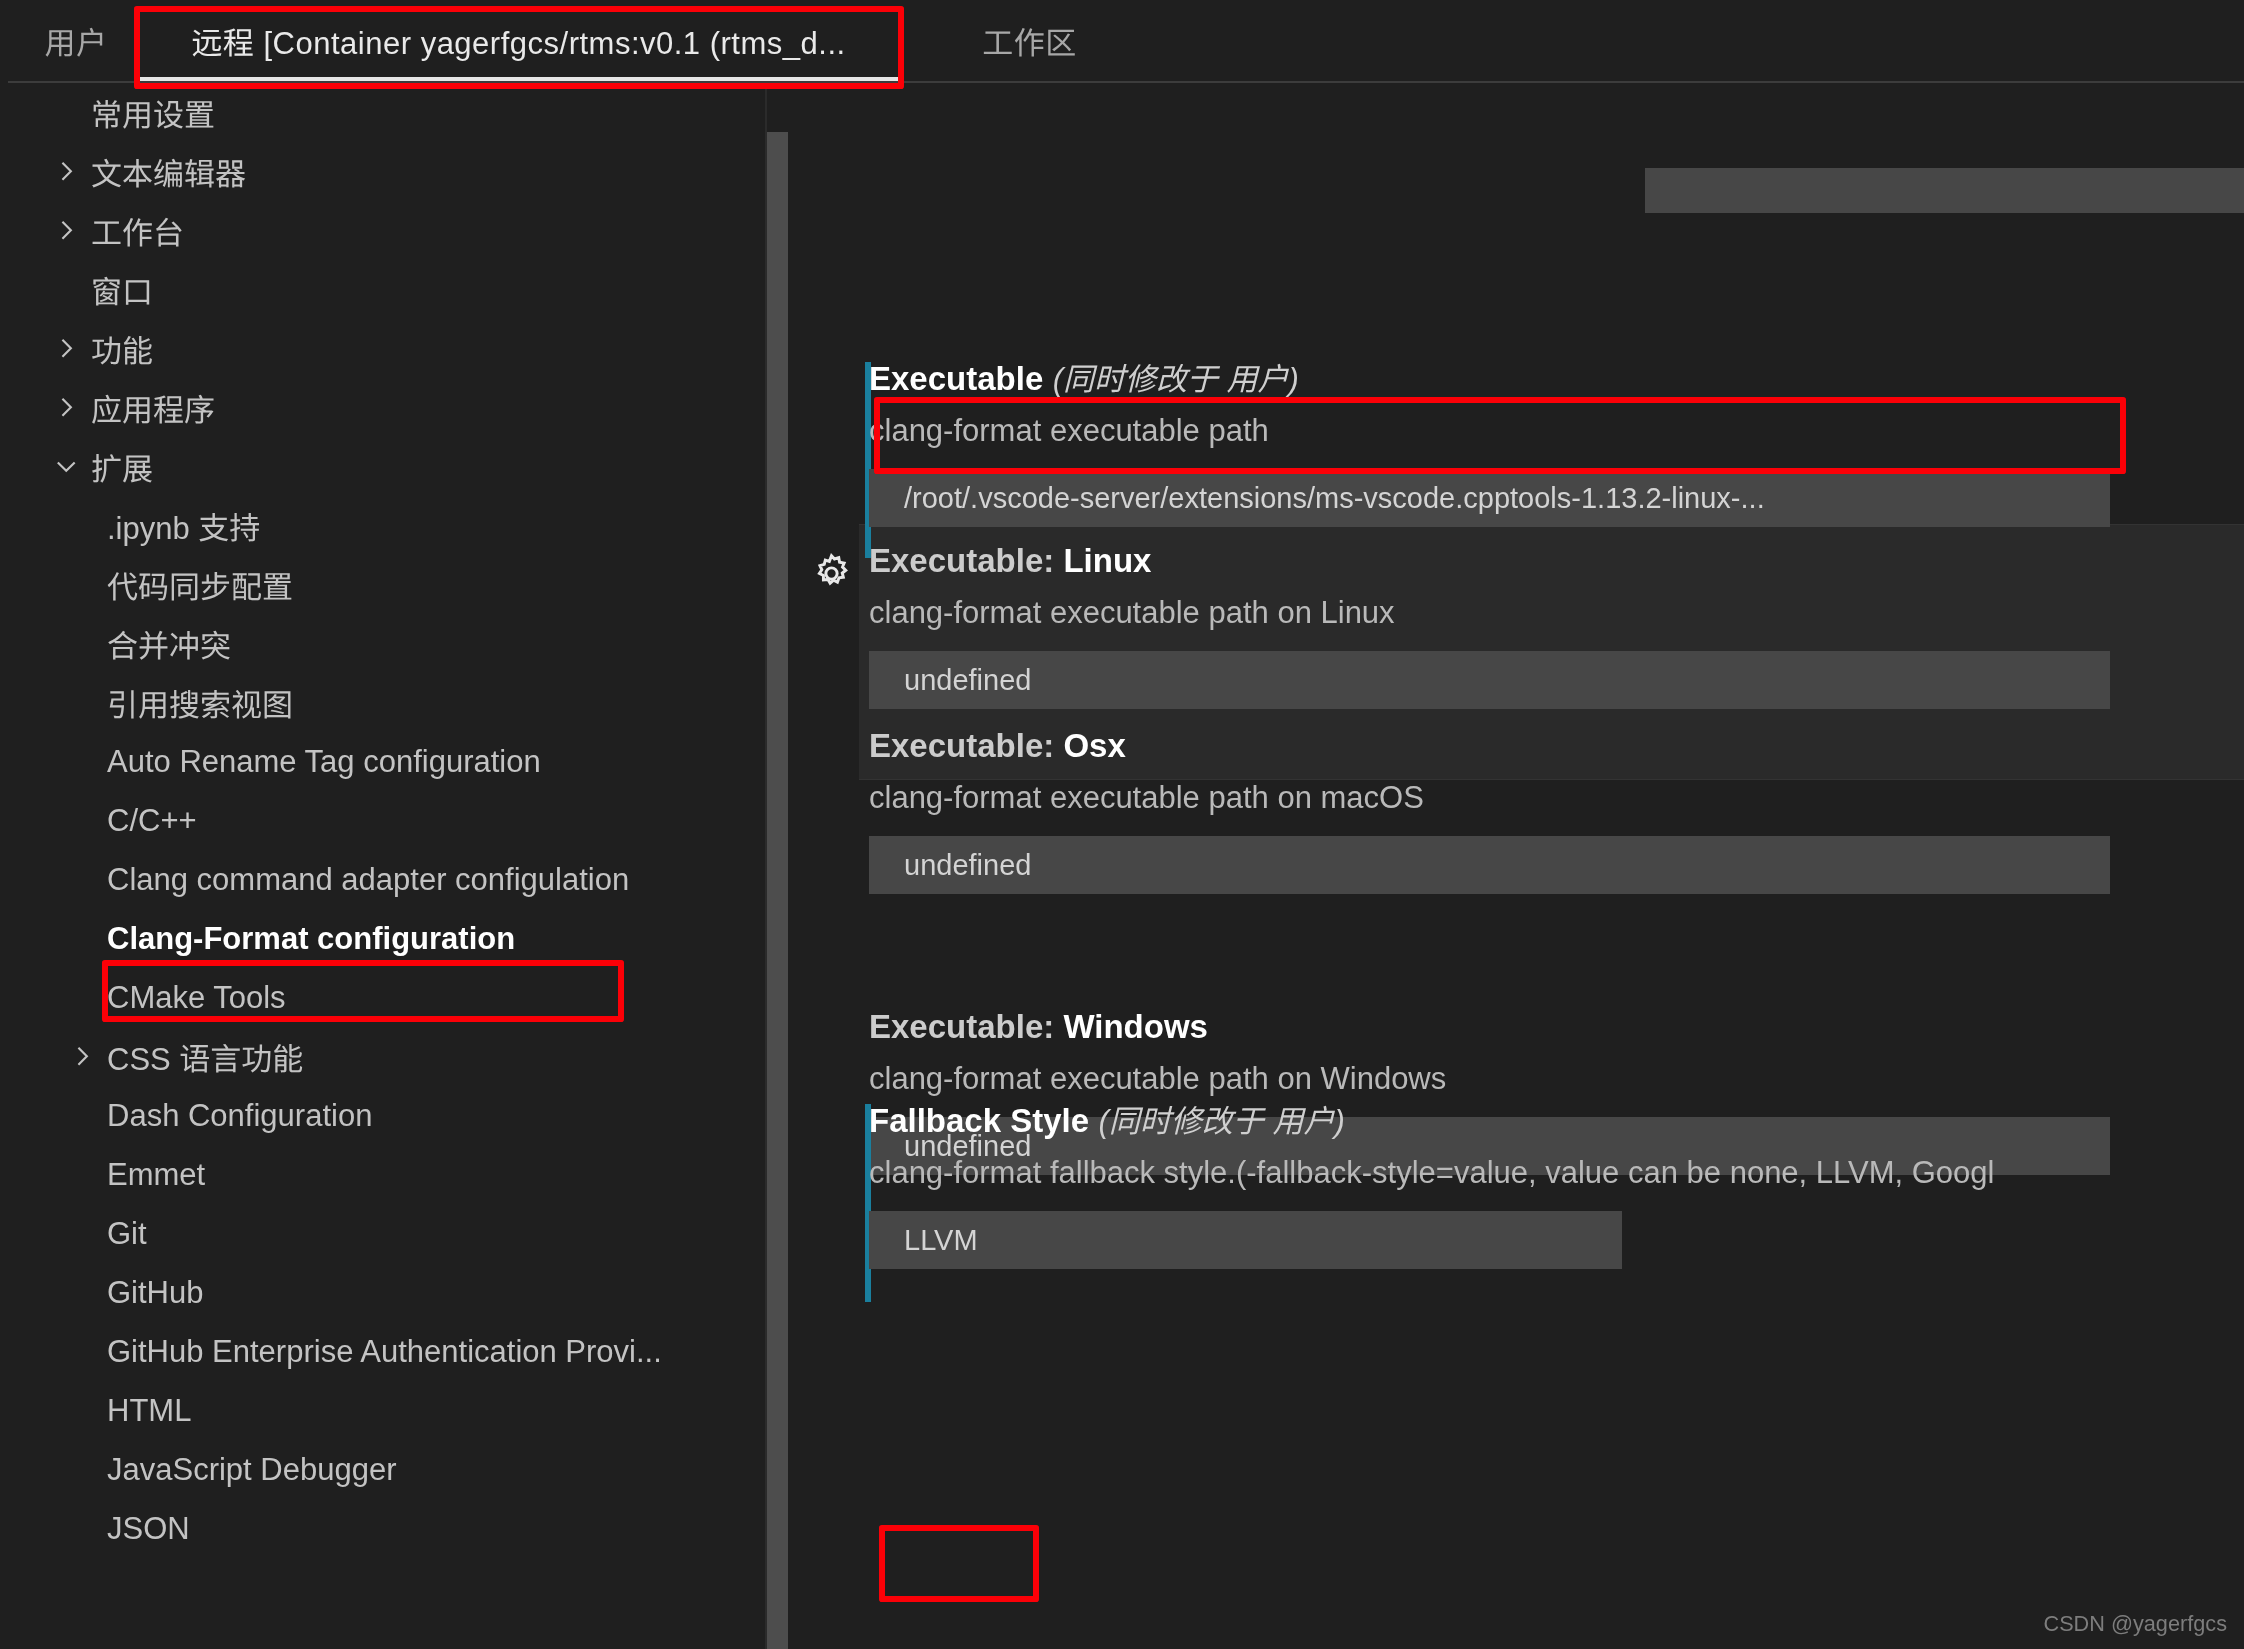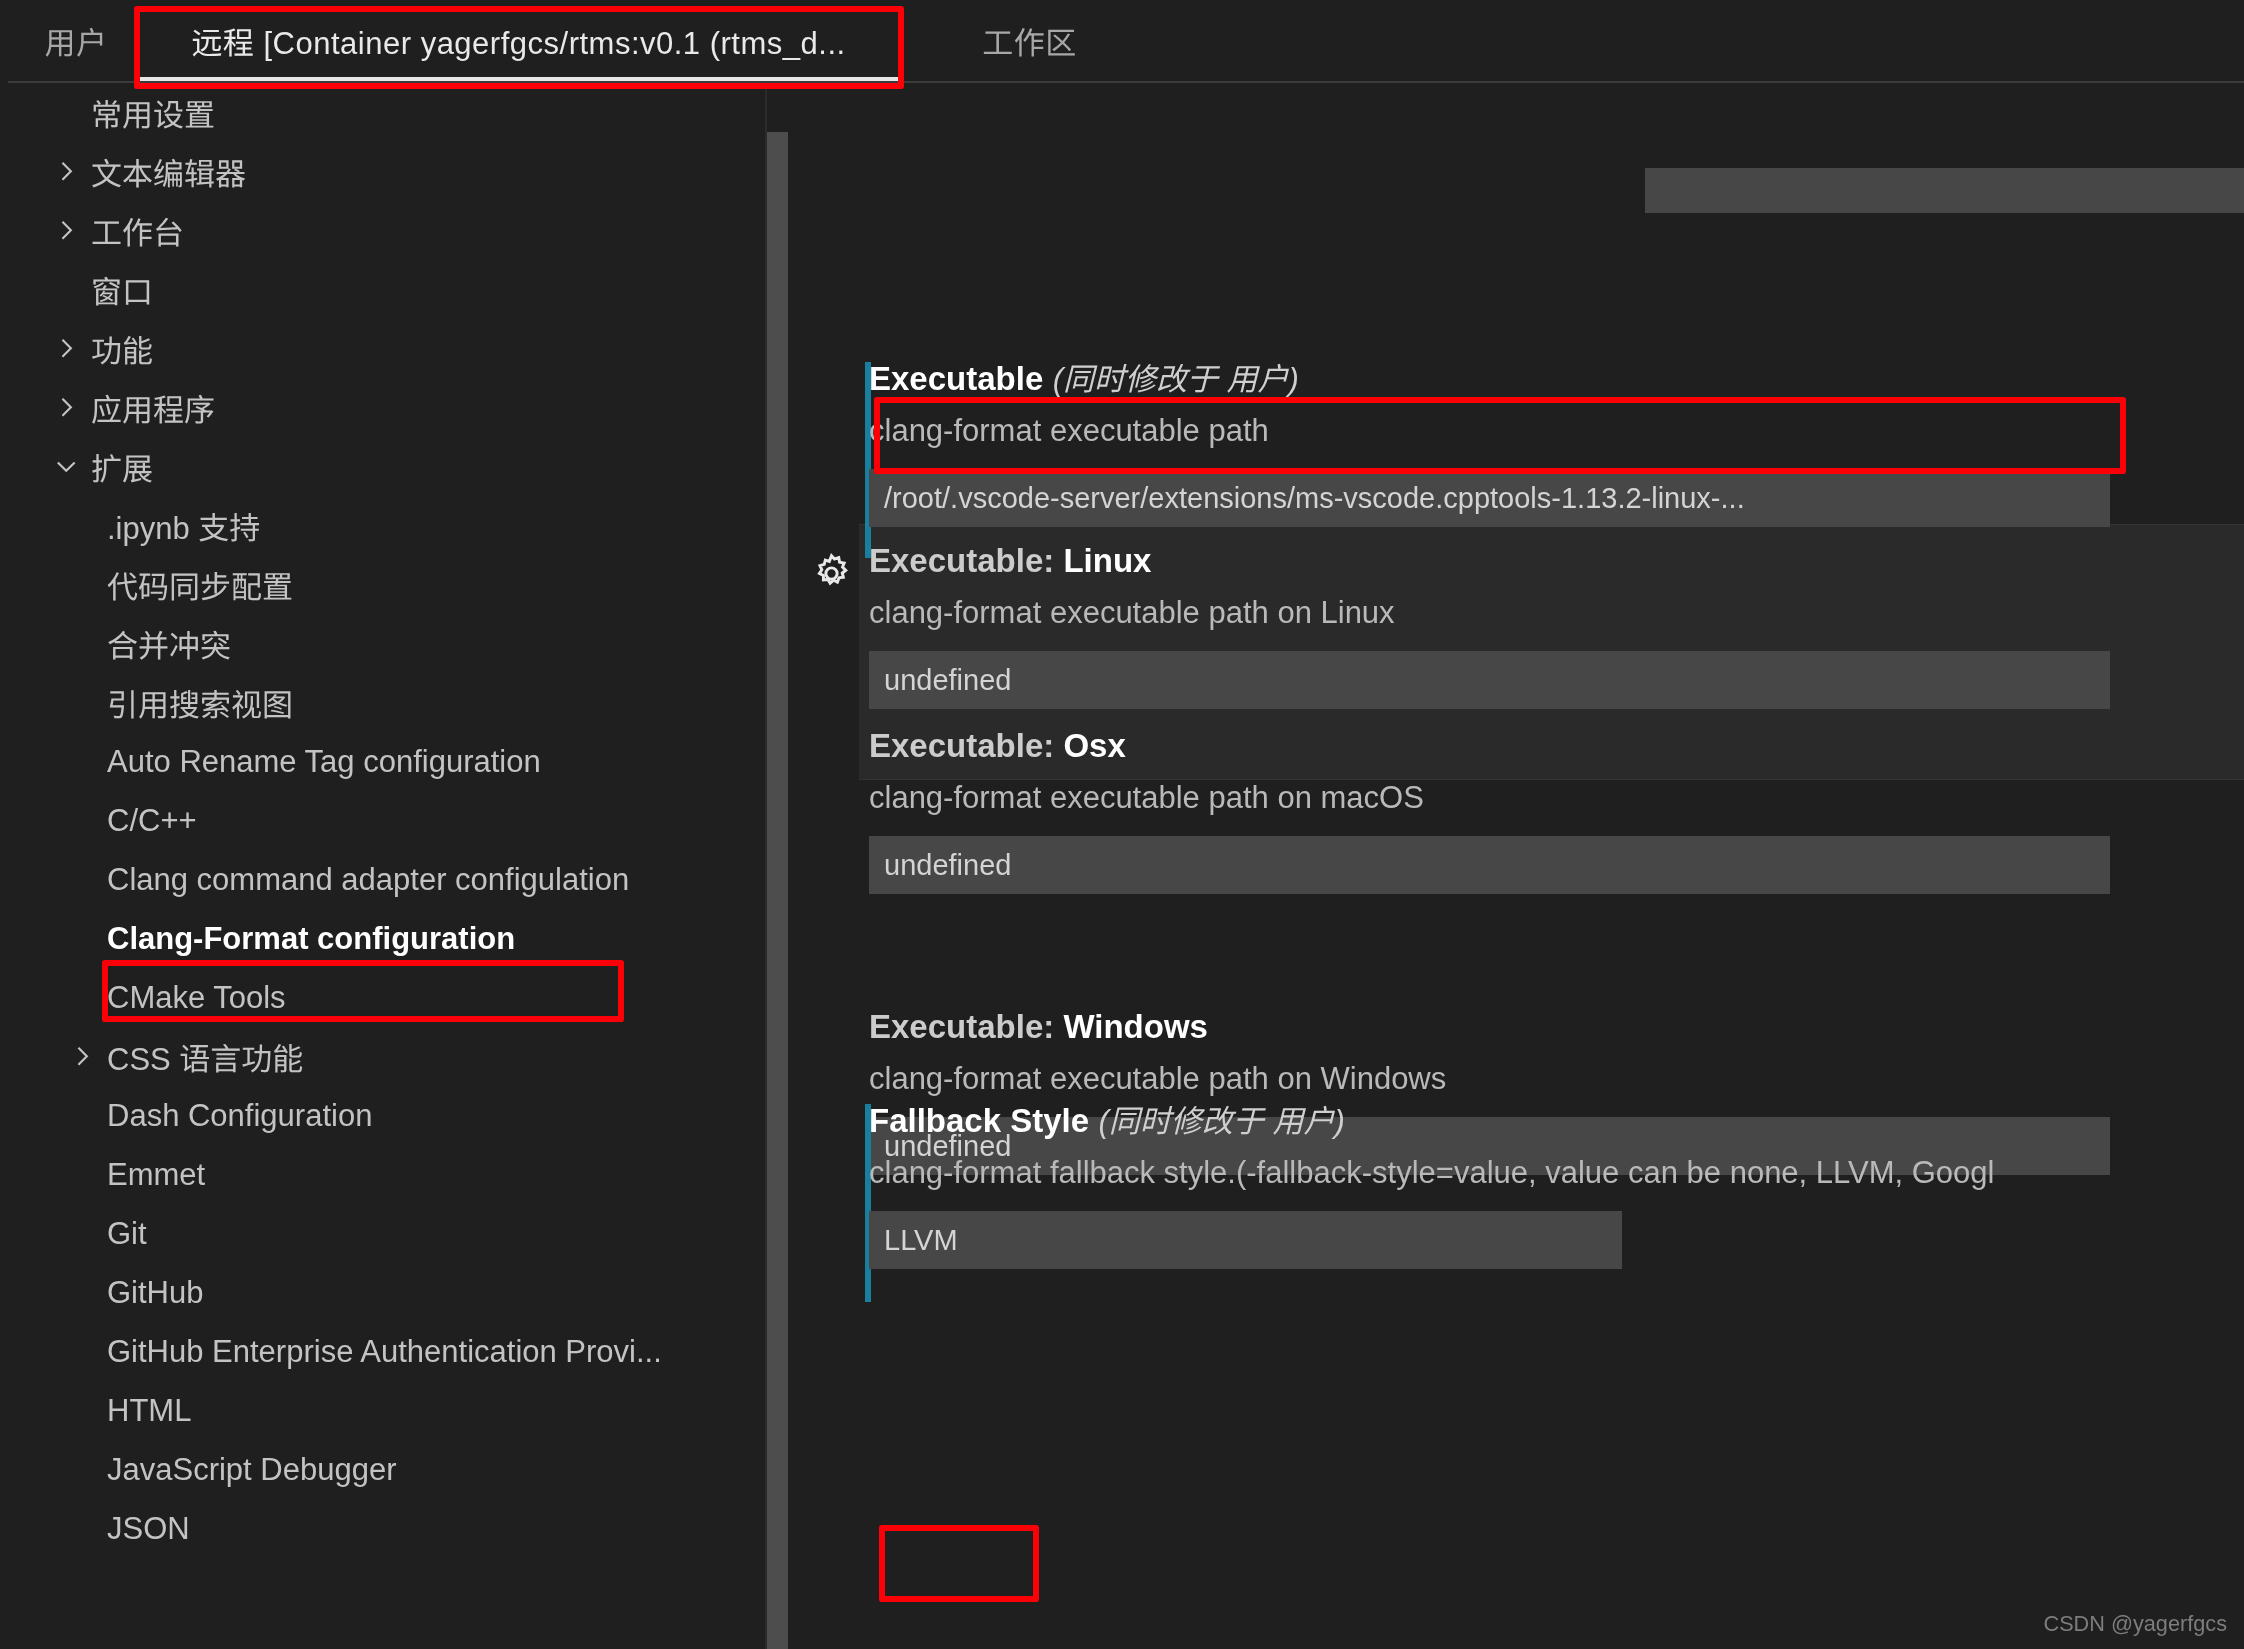--- a/index.html
+++ b/index.html
@@ -183,21 +183,21 @@
   }
   .setting-input {
     margin-top: 21px;
     height: 58px;
     background: #474747;
     border: none;
     outline: none;
     color: #d4d4d4;
     font-size: 29px;
     font-family: "Liberation Sans", "DejaVu Sans", sans-serif;
-    padding: 0 15px;
+    padding: 0 35px;
     display: flex;
     align-items: center;
     white-space: nowrap;
     overflow: hidden;
     cursor: text;
   }
 
   .gear-icon {
     position: absolute;
     left: 43px;

